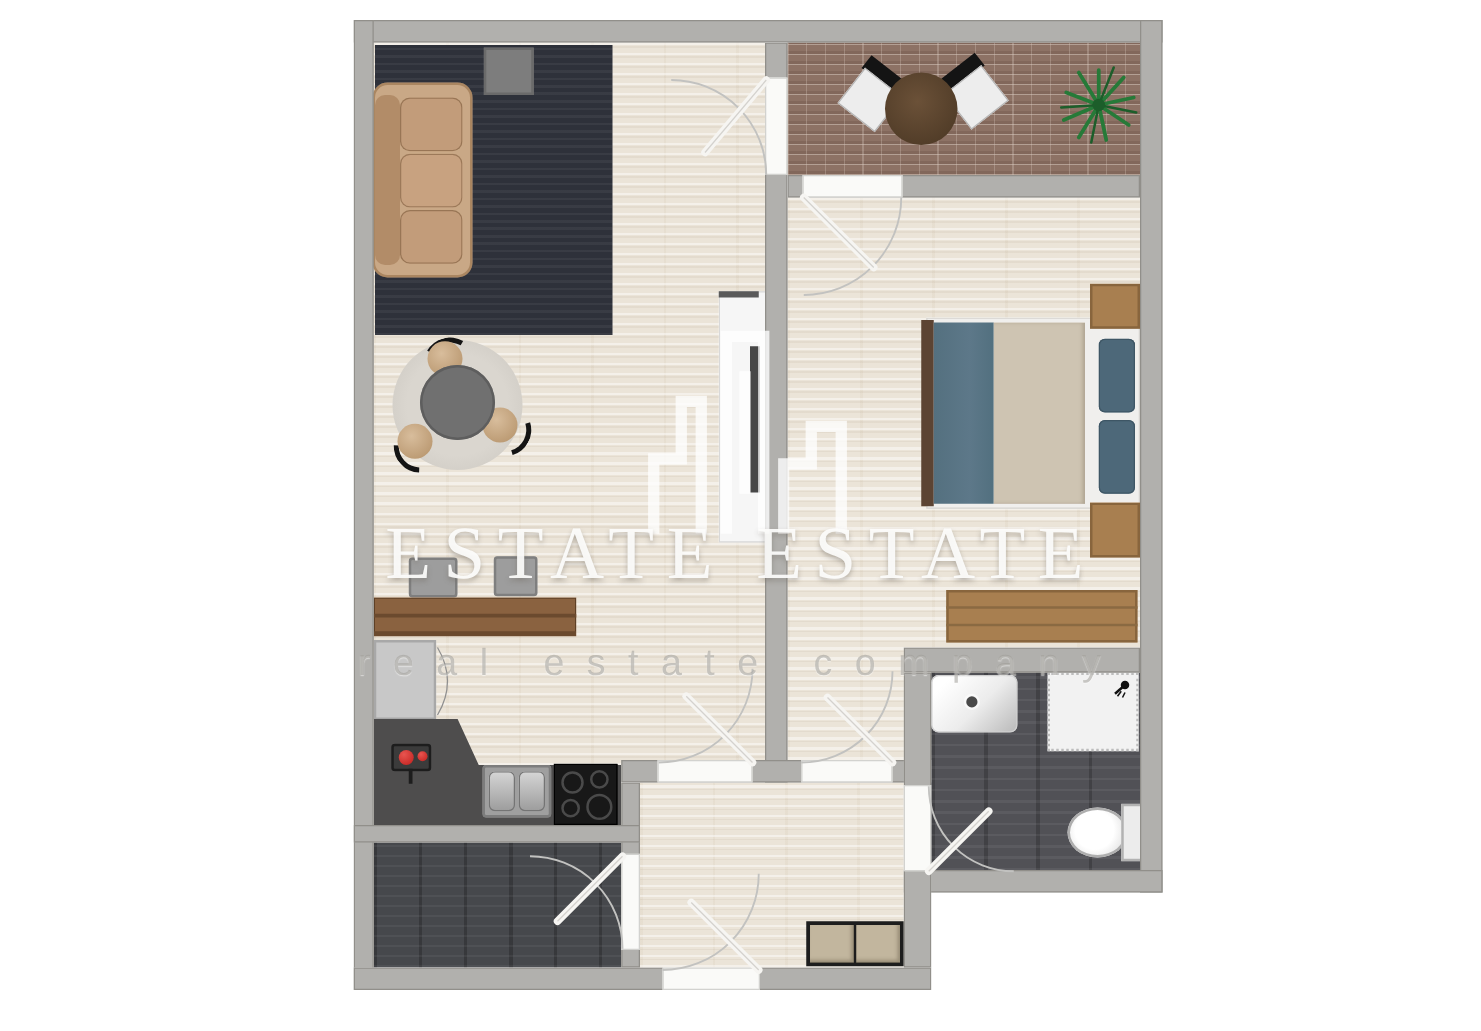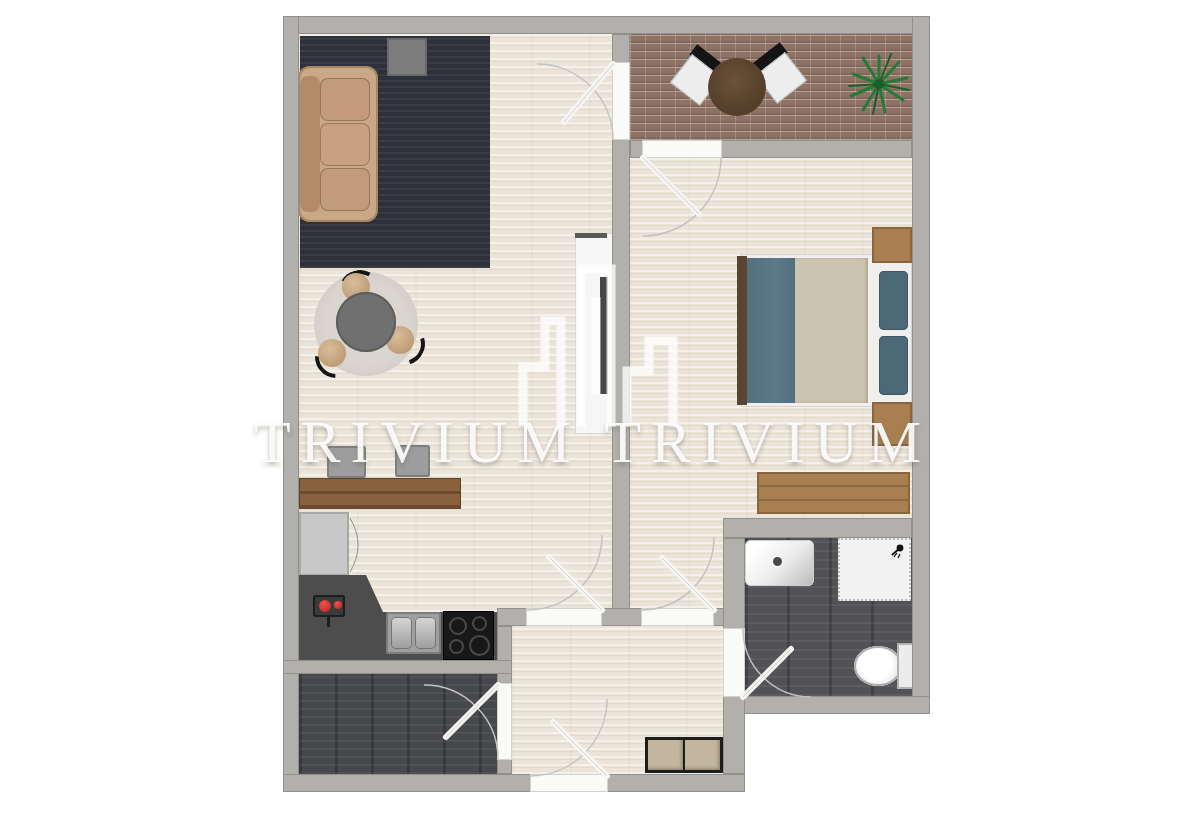--- a/index.html
+++ b/index.html
@@ -213,15 +213,16 @@
   </svg>
 
   <svg class="abs" style="left:515px;top:255px;opacity:.78;" width="170" height="180" viewBox="0 0 170 180">
     <g fill="none" stroke="#ffffff" stroke-width="9">
       <path d="M8 172 V112 h22 V66 h16 v106"></path>
       <path d="M66 172 V14 h30 v158"></path>
       <path d="M81 42 V140"></path>
       <path d="M112 172 v-56 h22 v-30 h24 v86"></path>
     </g>
   </svg>
-  <div class="abs watermark-title" style="top:408px;">TRIVIUM TRIVIUM</div>
+  <div class="abs watermark-title" style="top:408px;">ESTATE ESTATE</div>
+  <div class="abs watermark-sub" style="top:514px;">real estate company</div>
 
 </div>
 
 </body></html>

